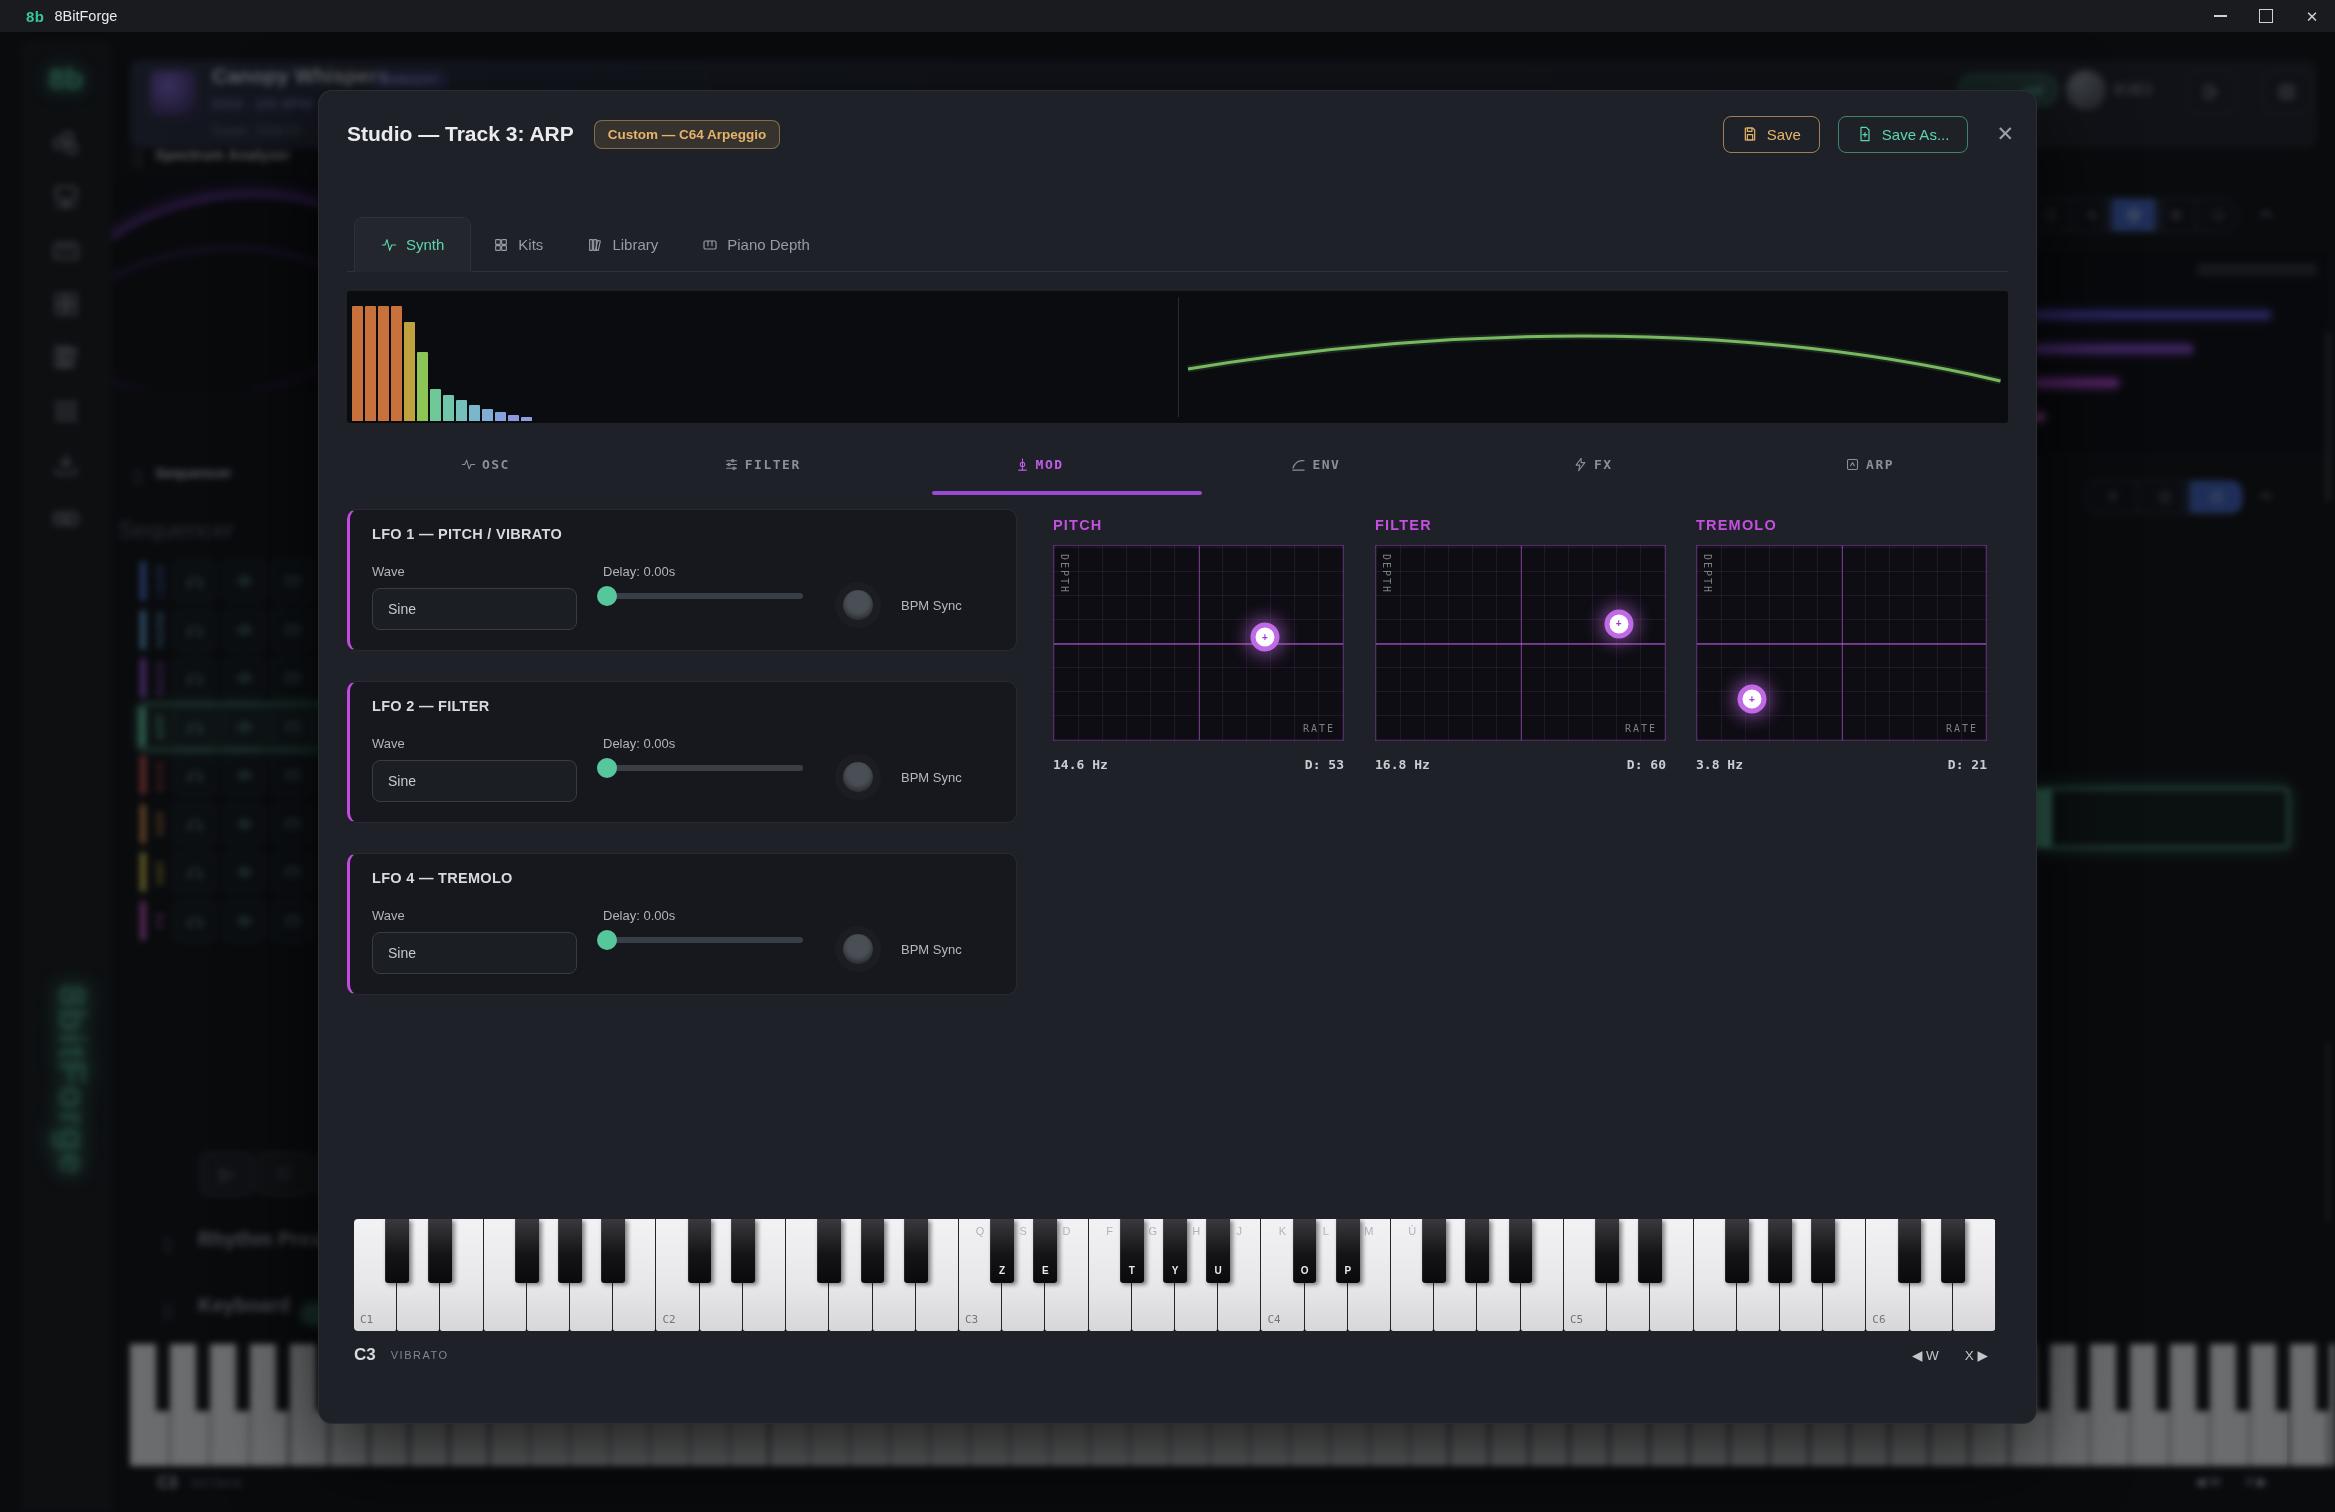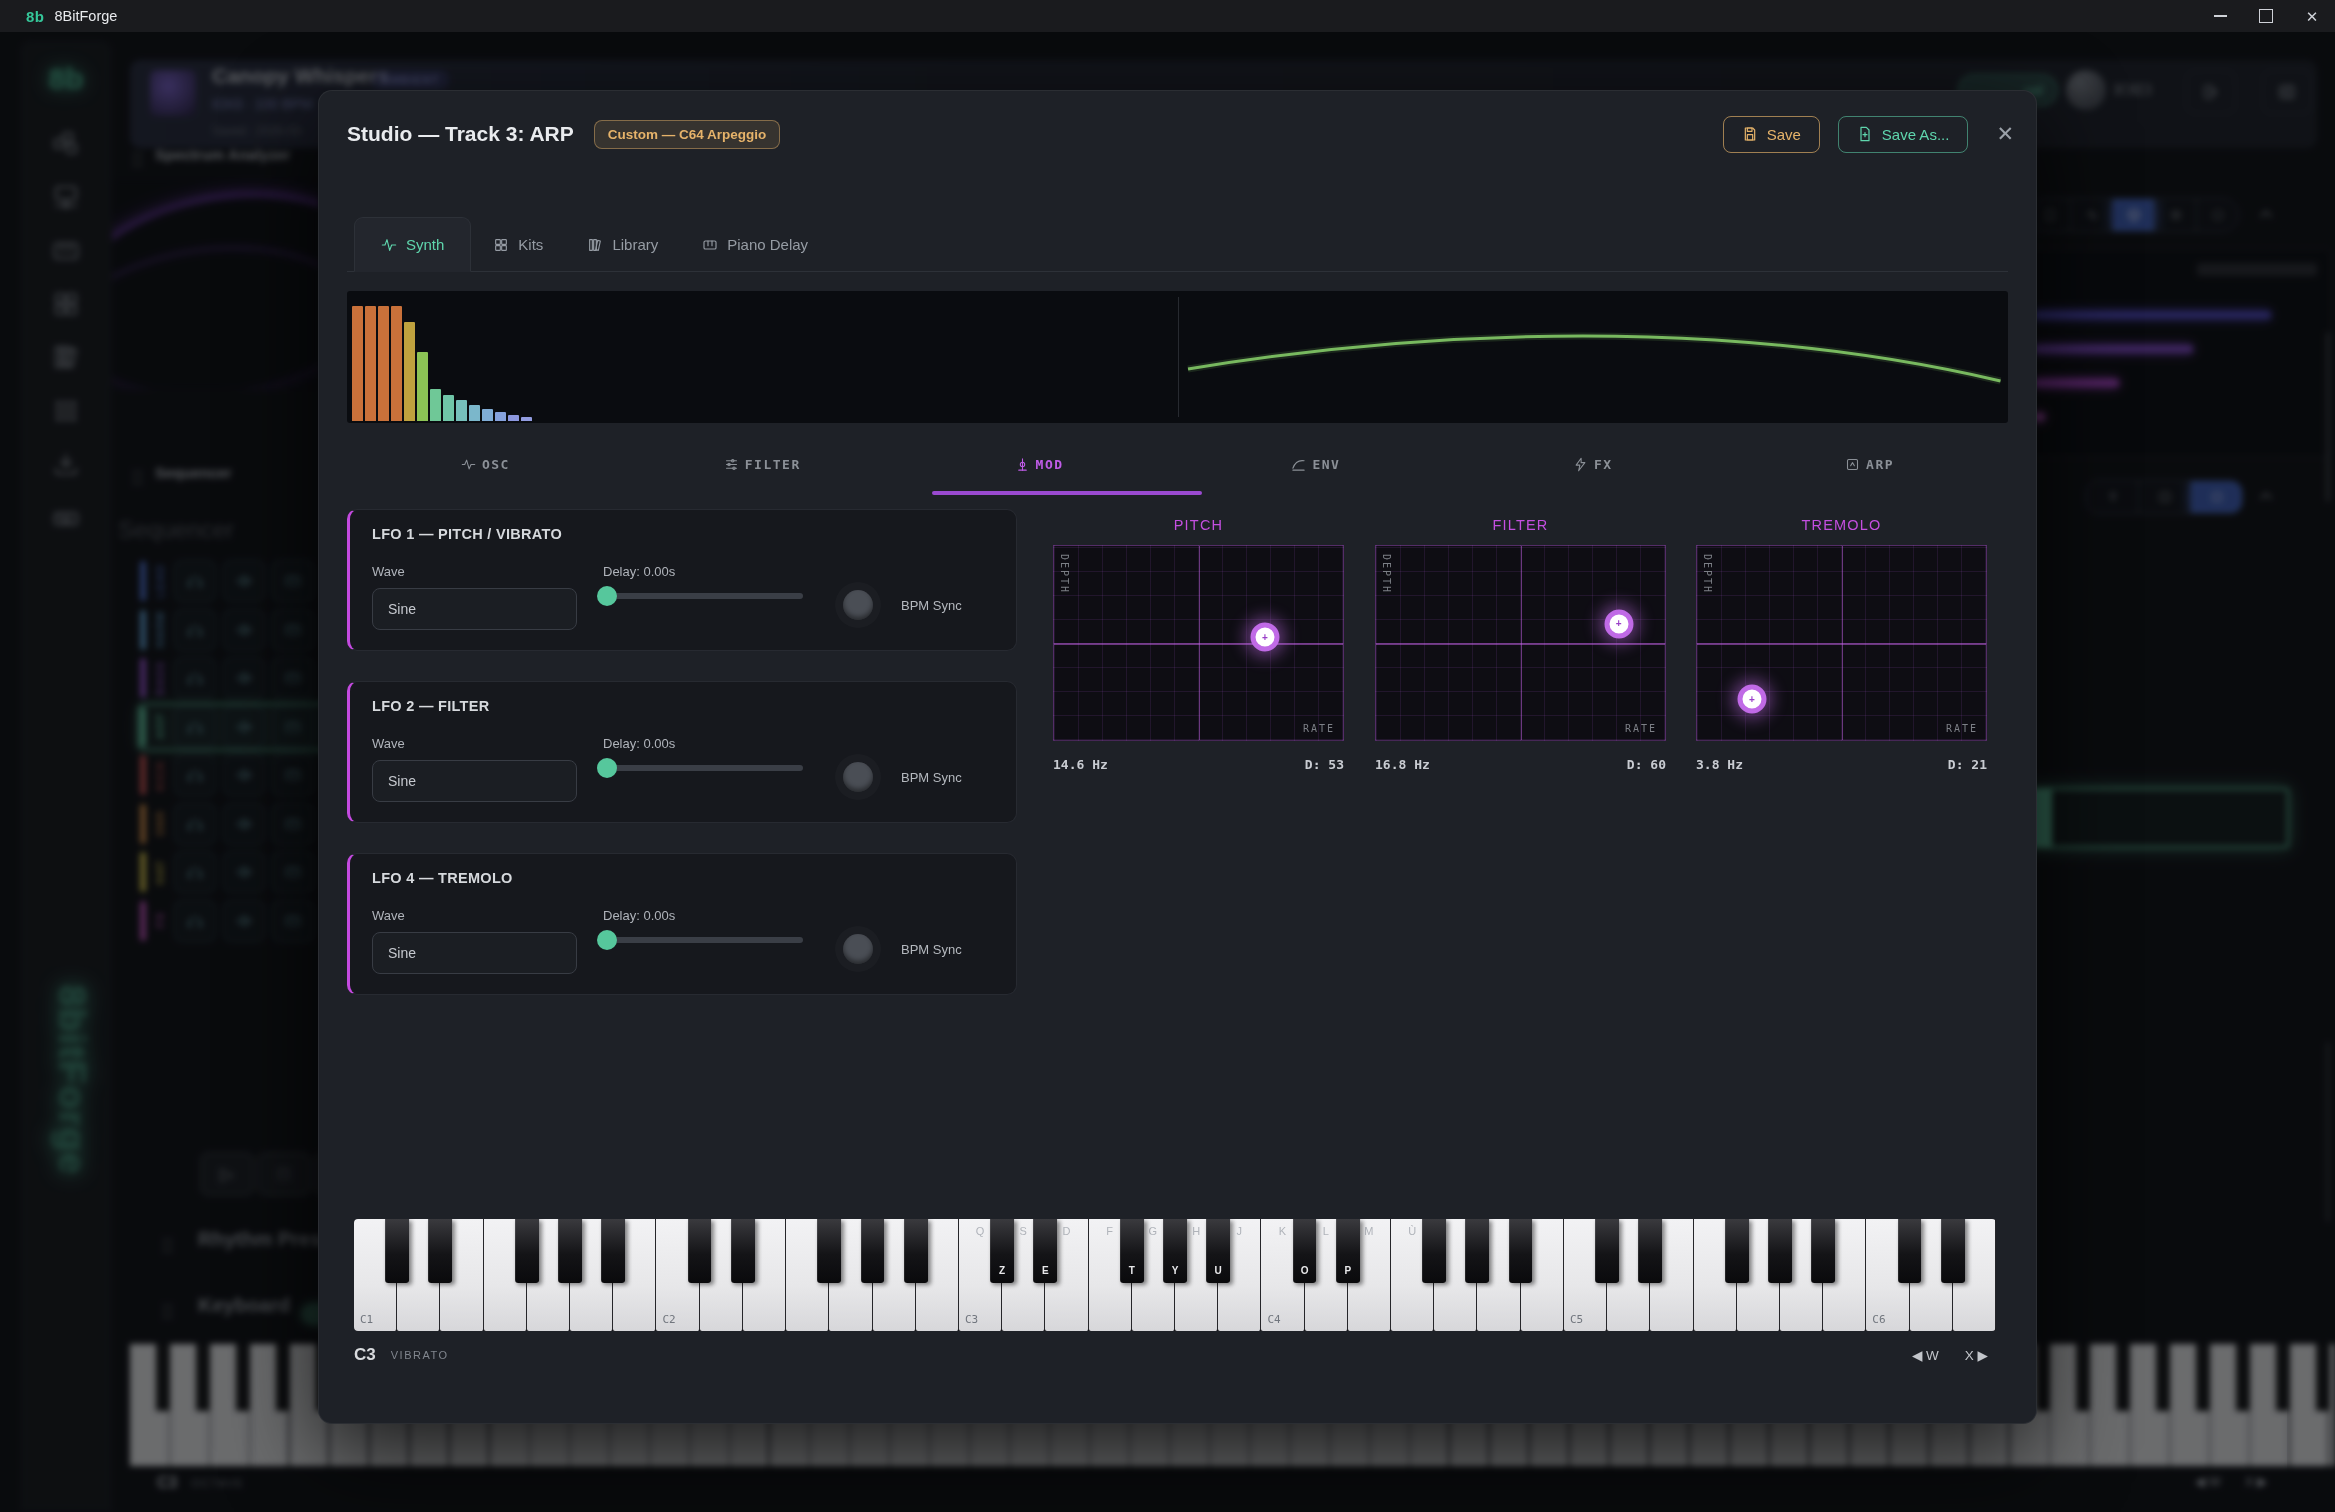--- a/index.html
+++ b/index.html
@@ -119,21 +119,21 @@
   .thumb{position:absolute;top:50%;width:20px;height:20px;background:#56c79c;border-radius:50%;transform:translate(-50%,-50%);}
   .sync-group{margin-left:40px;display:flex;align-items:center;margin-top:26px;}
   .toggle{width:30px;height:30px;border-radius:50%;background:#4a4e55;box-shadow:inset 0 -3px 5px rgba(0,0,0,.45),0 0 0 8px rgba(255,255,255,.025);}
   .sync-label{font-size:13px;color:#b4b8be;margin-left:28px;}
   .vib-group{width:306px;}
   .vib-group+.vib-group{margin-left:28px;}
   .vib-group .fld-label{font-size:13.5px;color:#c3c6cc;}
   .vib-group .slider{height:7px;background:#313439;}
   .vib-group .thumb{width:22px;height:22px;}
   .pad-block{position:absolute;top:426px;width:291px;}
-  .pad-title{text-align:center;font-size:14.5px;font-weight:normal;letter-spacing:1.2px;color:#c44fe0;}
+  .pad-title{font-size:14.5px;font-weight:bold;letter-spacing:1.2px;color:#c44fe0;}
   .pad{position:absolute;left:0;top:28px;width:100%;height:196px;box-sizing:border-box;border:1px solid rgba(190,95,230,.32);
     background:repeating-linear-gradient(90deg,rgba(168,85,210,.13) 0 1px,transparent 1px 24px),
                repeating-linear-gradient(0deg,rgba(168,85,210,.13) 0 1px,transparent 1px 24px),#0e0d13;}
   .pad:before{content:"";position:absolute;left:50%;top:0;bottom:0;width:1.5px;background:rgba(200,100,235,.5);}
   .pad:after{content:"";position:absolute;top:50%;left:0;right:0;height:1.5px;background:rgba(200,100,235,.5);}
   .pad-y{position:absolute;left:5px;top:8px;writing-mode:vertical-rl;font-family:"DejaVu Sans Mono",monospace;
     font-size:10px;letter-spacing:2px;color:#7c7f86;z-index:2;}
   .pad-x{position:absolute;right:8px;bottom:6px;font-family:"DejaVu Sans Mono",monospace;font-size:10px;letter-spacing:2px;color:#7c7f86;z-index:2;}
   .pad-dot{position:absolute;width:19px;height:19px;border:5px solid #c06ae6;background:#fff;border-radius:50%;
     transform:translate(-50%,-50%);box-shadow:0 0 16px 6px rgba(192,106,230,.45);z-index:3;box-sizing:content-box;}
@@ -612,21 +612,21 @@
           <path d="M16 5 l4 1 -3 14 -4 -1 z"></path>
         </svg>
       <span>Library</span>
     </div>
     <div class="tab">
       <svg viewBox="0 0 24 24">
           <rect x="3" y="6" width="18" height="12" rx="2"></rect>
           <line x1="9" y1="6" x2="9" y2="13"></line>
           <line x1="15" y1="6" x2="15" y2="13"></line>
         </svg>
-      <span>Piano Delay</span>
+      <span>Piano Depth</span>
     </div>
   </div>
 
   <div class="m-viz">
     <div class="viz-bars" id="spectrum-bars">
         <div class="vbar" style="height: 93%; background: rgb(201, 113, 58);"></div>
         <div class="vbar" style="height: 93%; background: rgb(201, 113, 58);"></div>
         <div class="vbar" style="height: 93%; background: rgb(201, 113, 58);"></div>
         <div class="vbar" style="height: 93%; background: rgb(201, 113, 58);"></div>
         <div class="vbar" style="height: 80%; background: rgb(191, 162, 62);"></div>

